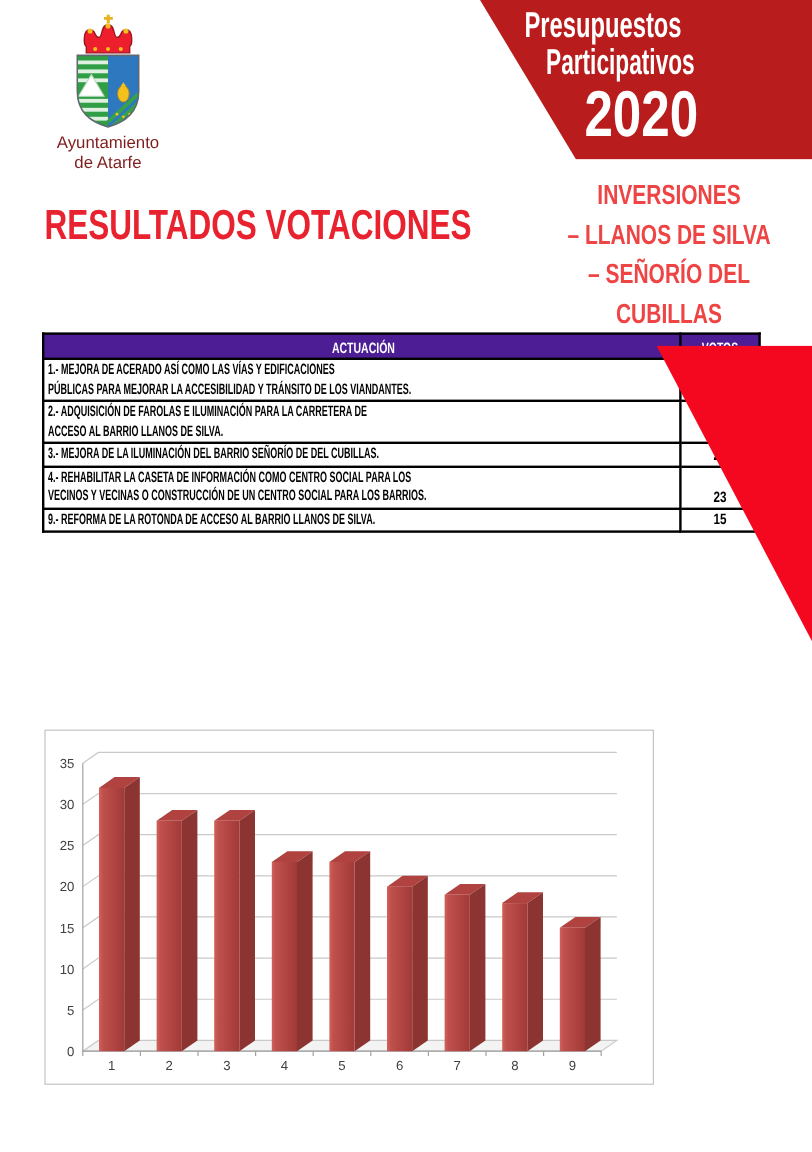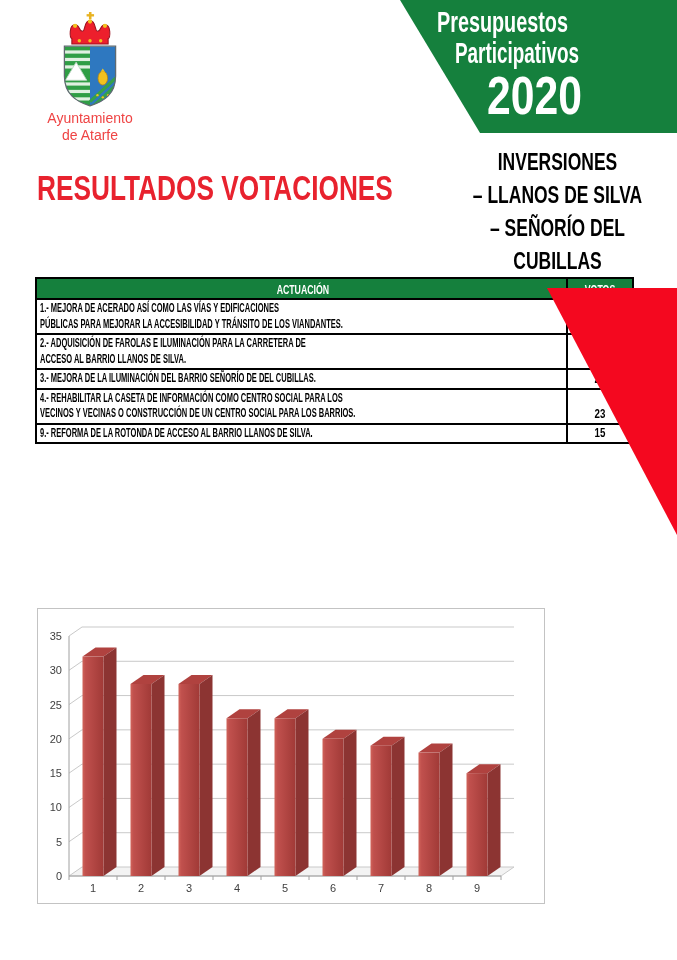--- a/index.html
+++ b/index.html
@@ -3,43 +3,43 @@
 <meta charset="utf-8">
 <style>
   html,body{margin:0;padding:0;background:#fff;}
   .page{position:relative;width:677px;height:960px;background:#ffffff;overflow:hidden;
         font-family:"Liberation Sans",sans-serif;}
 
   
   .logo{position:absolute;left:30px;top:10px;width:120px;}
   .logo svg{position:absolute;left:24px;top:2px;}
   .logo-text{position:absolute;left:0;top:100px;width:120px;text-align:center;
-             color:#ef4444;font-size:14px;line-height:17px;}
-
-  
-  .banner{position:absolute;left:400px;top:0;width:277px;height:133px;background:#15803d;
+             color:#7f1d1d;font-size:14px;line-height:17px;}
+
+  
+  .banner{position:absolute;left:400px;top:0;width:277px;height:133px;background:#b91c1c;
           clip-path:polygon(0 0,100% 0,100% 100%,28.9% 100%);}
   .banner .bl{position:absolute;color:#fff;font-weight:bold;white-space:nowrap;}
   .b1{left:37px;top:5px;font-size:30px;transform:scaleX(.66);transform-origin:0 0;}
   .b2{left:55px;top:36px;font-size:30px;transform:scaleX(.63);transform-origin:0 0;}
   .byear{left:87px;top:64px;font-size:54px;transform:scaleX(.79);transform-origin:0 0;}
 
   
   .title{position:absolute;left:37px;top:168px;color:#e8222e;font-weight:bold;font-size:35px;
          white-space:nowrap;transform:scaleX(.75);transform-origin:0 0;}
-  .inv{position:absolute;left:438px;top:146px;width:239px;text-align:center;color:#000000;
+  .inv{position:absolute;left:438px;top:146px;width:239px;text-align:center;color:#ef4444;
        font-weight:bold;font-size:23px;line-height:33px;}
   .inv div{transform:scaleX(.76);transform-origin:50% 50%;white-space:nowrap;}
 
   
   table.res{position:absolute;left:35px;top:277px;border-collapse:collapse;table-layout:fixed;}
   table.res td,table.res th{border:2px solid #000;padding:0;}
   table.res .act{width:358px;vertical-align:bottom;padding:1px 0 1px 3px;}
   table.res .vot{width:64px;vertical-align:bottom;padding:1px 0;}
-  table.res th{background:#15803d;height:17px;vertical-align:middle;}
+  table.res th{background:#4c1d95;height:17px;vertical-align:middle;}
   .hdr{color:#fff;font-weight:bold;font-size:12.5px;text-align:center;
        transform:scaleX(.7);transform-origin:50% 50%;white-space:nowrap;}
   .line{font-weight:bold;font-size:12.5px;line-height:15.5px;color:#000;white-space:nowrap;
         transform:scaleX(.6);transform-origin:0 100%;}
   .votes{font-weight:bold;font-size:12.5px;line-height:15px;color:#000;text-align:center;
          transform:scaleX(.78);transform-origin:50% 100%;}
   tr.h1{height:16px;} tr.h2{height:34px;padding-left:32px;}
 
   
   .triangle{position:absolute;left:547px;top:288px;width:130px;height:247px;background:#f4081f;

